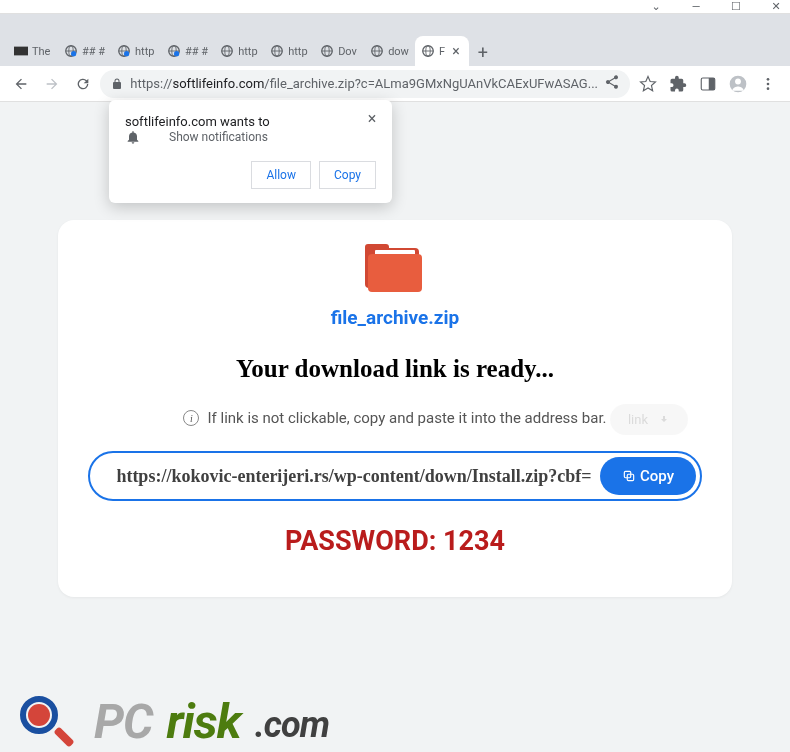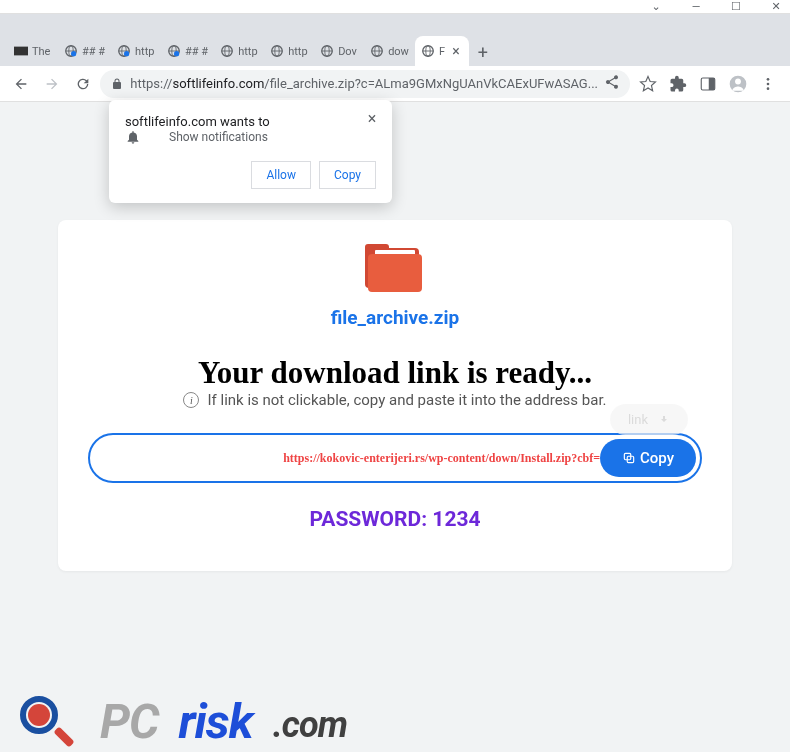--- a/index.html
+++ b/index.html
@@ -39,45 +39,45 @@
 .notif-popup { position: absolute; top: -2px; left: 109px; width: 283px; background: #fff; border-radius: 6px; box-shadow: 0 4px 16px rgba(0,0,0,0.2); padding: 14px 16px; z-index: 100; }
 .notif-title { font-size: 13px; color: #202124; margin-bottom: 0; }
 .notif-row { display: flex; align-items: center; gap: 28px; margin-bottom: 16px; }
 .notif-bell { width: 16px; height: 16px; color: #5f6368; }
 .notif-text { font-size: 12px; color: #5f6368; }
 .notif-close { position: absolute; top: 10px; right: 12px; width: 16px; height: 16px; display: flex; align-items: center; justify-content: center; color: #5f6368; font-size: 16px; }
 .notif-buttons { display: flex; justify-content: flex-end; gap: 8px; }
 .notif-btn { padding: 6px 14px; border: 1px solid #dadce0; border-radius: 0; background: #fff; color: #1a73e8; font-size: 12px; cursor: pointer; }
 
 
-.card { position: absolute; top: 118px; left: 58px; right: 58px; background: #fff; border-radius: 8px; padding: 24px 30px 40px; text-align: center; box-shadow: 0 1px 3px rgba(0,0,0,0.05); }
+.card { position: absolute; top: 118px; left: 58px; right: 58px; background: #fff; border-radius: 16px; padding: 24px 30px 40px; text-align: center; box-shadow: 0 1px 3px rgba(0,0,0,0.05); }
 .folder-icon { width: 60px; height: 50px; margin: 0 auto 12px; position: relative; }
 .folder-icon .back { position: absolute; top: 4px; left: 0; width: 54px; height: 40px; background: #d14833; border-radius: 4px; }
 .folder-icon .tab-shape { position: absolute; top: 0; left: 0; width: 24px; height: 10px; background: #d14833; border-radius: 3px 3px 0 0; }
 .folder-icon .front { position: absolute; top: 10px; left: 3px; width: 54px; height: 38px; background: #e85d3e; border-radius: 4px; }
 .folder-icon .paper { position: absolute; top: 6px; left: 10px; width: 40px; height: 8px; background: #fff; border-radius: 1px; }
 .file-name { color: #1a73e8; font-size: 19px; font-weight: 700; margin-bottom: 26px; }
-.ready-text { font-family: Georgia, 'Times New Roman', serif; font-size: 31px; font-weight: 700; color: #000; }
+.ready-text { font-family: Georgia, 'Times New Roman', serif; font-size: 25px; font-weight: 700; color: #000; margin-bottom: 26px; }
 .hint-row { display: flex; align-items: center; justify-content: center; gap: 8px; margin-bottom: 24px; font-family: Georgia, serif; font-size: 15px; color: #555; }
 .hint-icon { width: 16px; height: 16px; border: 1.5px solid #888; border-radius: 50%; display: flex; align-items: center; justify-content: center; font-size: 10px; font-family: Georgia, serif; font-style: italic; }
 .link-button-ghost { position: absolute; right: 44px; top: 184px; padding: 8px 18px; background: #f5f5f5; border-radius: 18px; color: #ccc; font-size: 13px; display: flex; align-items: center; gap: 10px; opacity: 0.7; }
 .url-box { display: flex; align-items: center; border: 2px solid #1a73e8; border-radius: 28px; padding: 4px 4px 4px 18px; margin-bottom: 24px; }
-.url-box-text { flex: 1; text-align: right; font-family: Georgia, 'Times New Roman', serif; font-weight: 700; font-size: 12px; color: #ef4444; white-space: nowrap; overflow: hidden; }
+.url-box-text { flex: 1; text-align: center; font-family: Georgia, 'Times New Roman', serif; font-weight: 700; font-size: 18px; color: #404040; white-space: nowrap; overflow: hidden; }
 .copy-btn { background: #1a73e8; color: #fff; border: none; padding: 10px 22px; border-radius: 22px; font-size: 15px; font-weight: 500; display: flex; align-items: center; gap: 4px; cursor: pointer; }
 .copy-icon { width: 14px; height: 14px; }
-.password { color: #6d28d9; font-size: 21px; font-weight: 700; }
-
-
-.watermark { position: absolute; bottom: 20px; left: 18px; display: flex; align-items: center; gap: 20px; font-family: Arial, sans-serif; font-style: italic; font-weight: 700; font-size: 48px; letter-spacing: -1px; }
+.password { color: #b91c1c; font-size: 27px; font-weight: 700; }
+
+
+.watermark { position: absolute; bottom: 20px; left: 18px; display: flex; align-items: center; gap: 14px; font-family: Arial, sans-serif; font-style: italic; font-weight: 700; font-size: 48px; letter-spacing: -1px; }
 .wm-glass { width: 56px; height: 56px; position: relative; margin-right: 6px; }
 .wm-circle { position: absolute; top: 2px; left: 2px; width: 38px; height: 38px; border: 6px solid #1a4fa0; border-radius: 50%; }
 .wm-inner { position: absolute; top: 10px; left: 10px; width: 22px; height: 22px; background: #d4453a; border-radius: 50%; }
 .wm-handle { position: absolute; bottom: 2px; right: 6px; width: 8px; height: 22px; background: #d4453a; transform: rotate(-45deg); border-radius: 3px; }
 .wm-pc { color: #a8a8a8; }
-.wm-risk { color: #1d4ed8; }
+.wm-risk { color: #4d7c0f; }
 .wm-com { color: #404040; font-size: 36px; align-self: flex-end; margin-bottom: 4px; }
 </style>
 </head>
 <body>
 
 <div class="window-bar">
   <span class="window-btn">⌄</span>
   <span class="window-btn">—</span>
   <span class="window-btn">☐</span>
   <span class="window-btn">✕</span>

